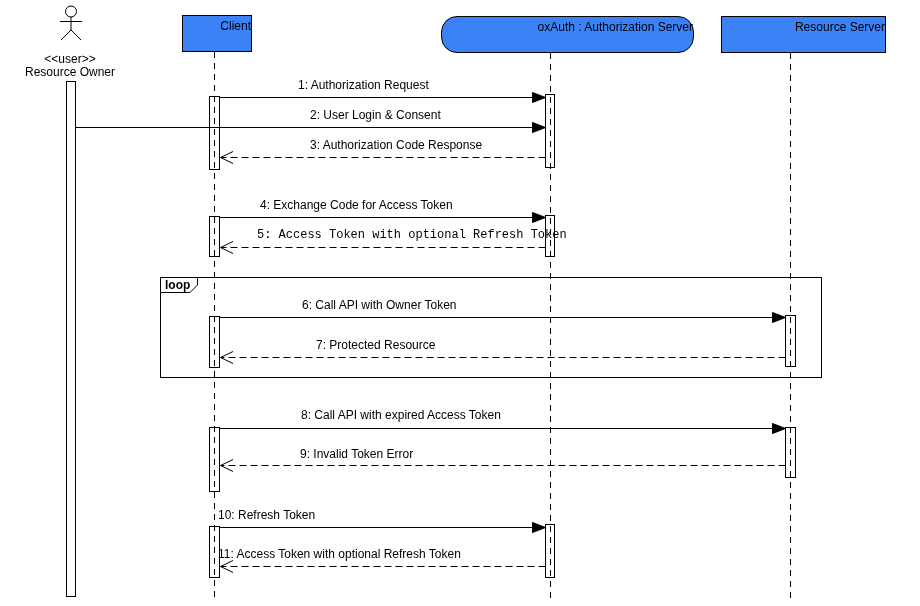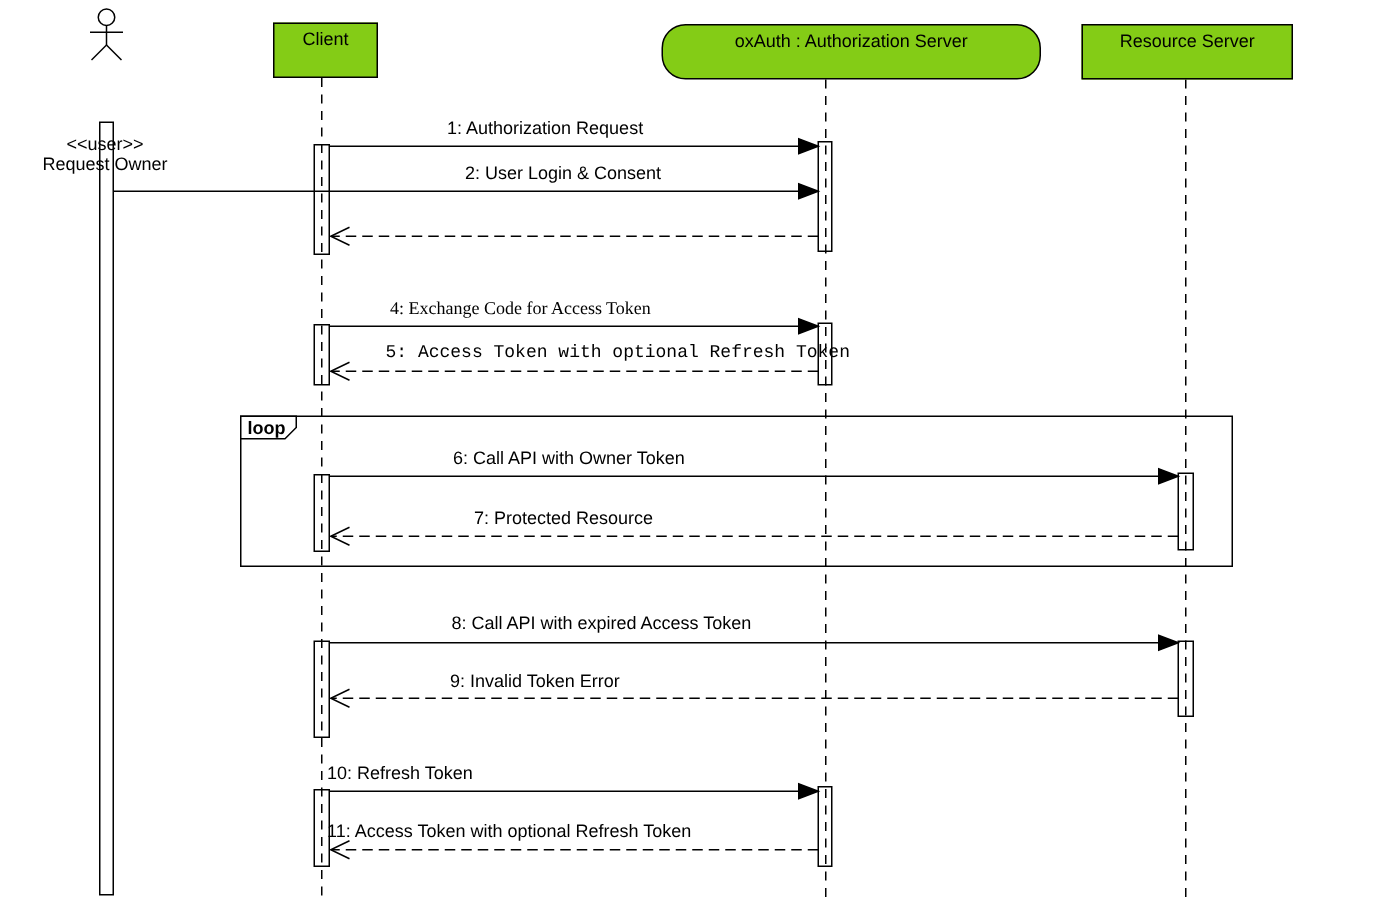--- a/index.html
+++ b/index.html
@@ -3,25 +3,25 @@
 <meta charset="utf-8">
 <style>
   html,body{margin:0;padding:0;background:#ffffff;}
   .canvas{
     position:relative;width:920px;height:606px;background:#ffffff;
     font-family:"Liberation Sans",sans-serif;font-size:12px;color:#000;
     overflow:hidden;
   }
   .canvas svg{position:absolute;left:0;top:0;}
   .head{
-    position:absolute;border:1px solid #000;background:#84cc16;
-    box-sizing:border-box;text-align:center;padding-top:3px;
+    position:absolute;border:1px solid #000;background:#3b82f6;
+    box-sizing:border-box;text-align:right;padding-top:3px;
   }
   .txt{position:absolute;white-space:nowrap;}
-  .ctr{text-align:center;margin-top:37px;}
+  .ctr{text-align:center;}
   .msg-label{position:absolute;white-space:nowrap;}
   .loop-label{position:absolute;font-weight:bold;}
 </style>
 </head>
 <body>
 
 <div class="canvas">
 
   <svg width="920" height="606" viewBox="0 0 920 606" stroke="#000" fill="none" stroke-width="1">
 
@@ -80,37 +80,38 @@
     <rect x="545.5" y="215.5" width="9" height="41"></rect>
     <rect x="545.5" y="524.5" width="9" height="53"></rect>
     <rect x="785.5" y="315.5" width="10" height="51"></rect>
     <rect x="785.5" y="427.5" width="10" height="50"></rect>
 
     <rect x="160.5" y="277.5" width="661" height="100"></rect>
     <path d="M160.5 277.5 H197.5 V285 L190 292.5 H160.5 Z" fill="#fff"></path>
   </svg>
 
   <div class="txt ctr" style="left:10px;top:52px;width:120px;">&lt;&lt;user&gt;&gt;</div>
-  <div class="txt ctr" style="left:10px;top:65px;width:120px;">Request Owner</div>
+  <div class="txt ctr" style="left:10px;top:65px;width:120px;">Resource Owner</div>
 
   <div class="head" style="left:182px;top:15px;width:70px;height:37px;">
     <span>Client</span>
   </div>
   <div class="head" style="left:441px;top:16px;width:253px;height:37px;border-radius:16px;">
     <span>oxAuth : Authorization Server</span>
   </div>
-  <div class="head" style="left:721px;top:16px;width:141px;height:37px;">
+  <div class="head" style="left:721px;top:16px;width:165px;height:37px;">
     <span>Resource Server</span>
   </div>
 
   <div class="loop-label" style="left:165px;top:278px;">loop</div>
 
   <div class="msg-label" style="left:298px;top:78px;">1: Authorization Request</div>
   <div class="msg-label" style="left:310px;top:108px;">2: User Login &amp; Consent</div>
-  <div class="msg-label" style="left:260px;top:198px;font-family:Liberation Serif, serif;">4: Exchange Code for Access Token</div>
+  <div class="msg-label" style="left:310px;top:138px;">3: Authorization Code Response</div>
+  <div class="msg-label" style="left:260px;top:198px;">4: Exchange Code for Access Token</div>
   <div class="msg-label" style="left:257px;top:228px;font-family:Liberation Mono, monospace;">5: Access Token with optional Refresh Token</div>
   <div class="msg-label" style="left:302px;top:298px;">6: Call API with Owner Token</div>
   <div class="msg-label" style="left:302px;top:338px;margin-left:14px;">7: Protected Resource</div>
   <div class="msg-label" style="left:301px;top:408px;">8: Call API with expired Access Token</div>
   <div class="msg-label" style="left:300px;top:447px;">9: Invalid Token Error</div>
   <div class="msg-label" style="left:218px;top:508px;">10: Refresh Token</div>
   <div class="msg-label" style="left:218px;top:547px;">11: Access Token with optional Refresh Token</div>
 
 </div>
 

